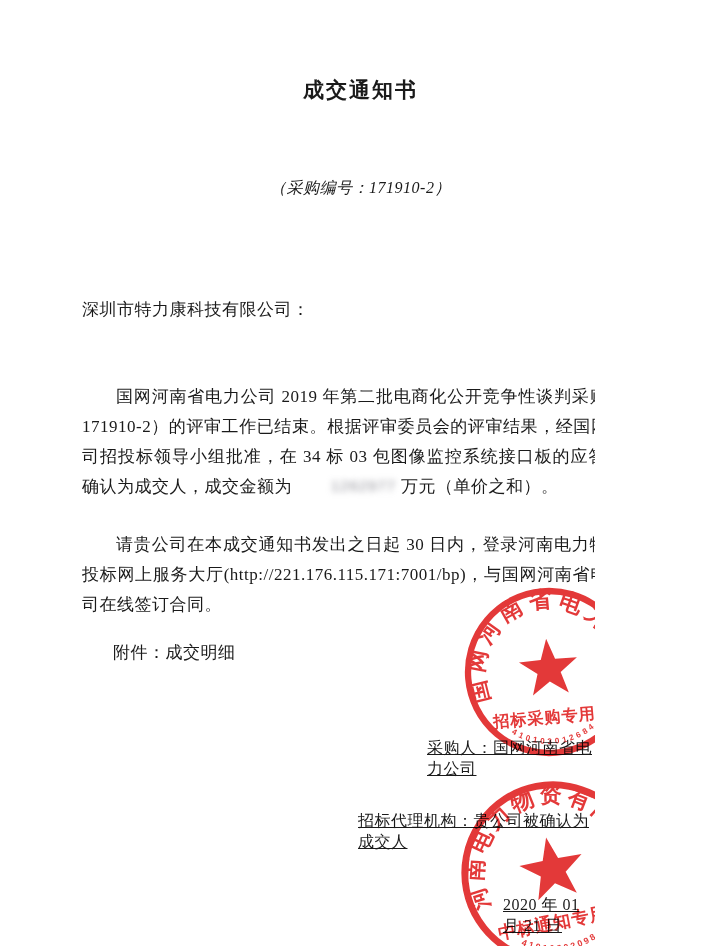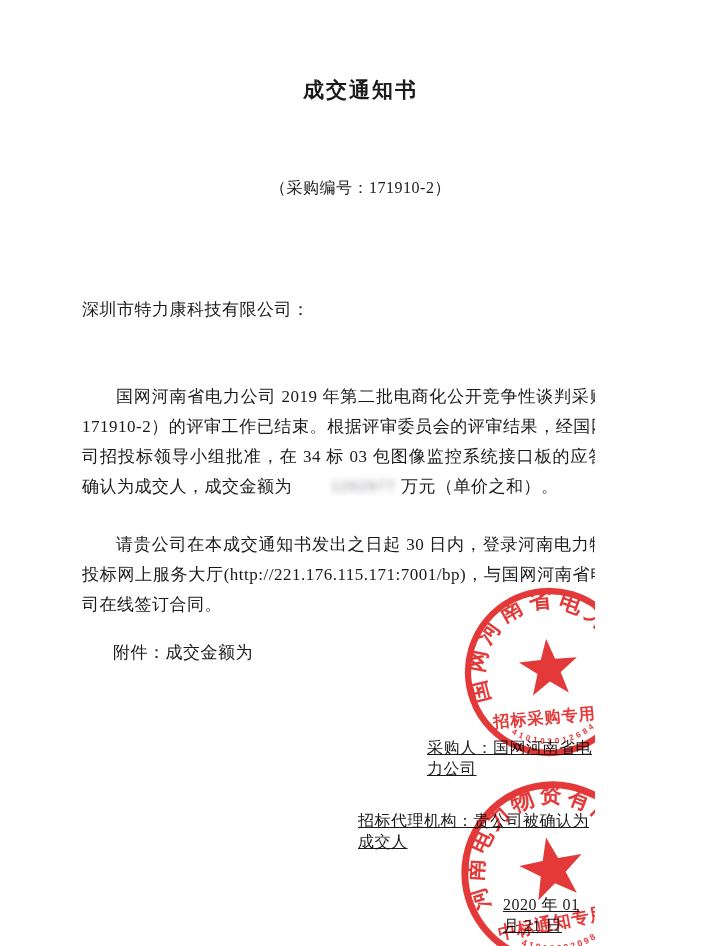--- a/index.html
+++ b/index.html
@@ -12,21 +12,21 @@
     color:#1a1a1a;
   }
   .doc-title{
     position:absolute;top:74px;left:0;width:721px;
     text-align:center;
     font-size:21px;font-weight:bold;letter-spacing:2px;
     line-height:32px;
   }
   .subtitle{
     position:absolute;top:178px;left:0;width:721px;
-    text-align:center;font-size:16px;letter-spacing:0.5px;
+    text-align:center;font-size:16px;letter-spacing:0.5px;font-style:italic;
   }
   .addressee{
     position:absolute;top:295px;left:82px;width:630px;
     font-size:17px;line-height:30px;letter-spacing:0.5px;
   }
   .body-para{
     position:absolute;left:82px;width:632px;
     font-size:17px;line-height:30px;letter-spacing:0.5px;
     text-align:justify;text-indent:2em;
     margin:0;
@@ -71,21 +71,21 @@
   <div class="doc-title">成交通知书</div>
 
   <div class="subtitle">（采购编号：171910-2）</div>
 
   <div class="addressee">深圳市特力康科技有限公司：</div>
 
   <p class="body-para p1"><span>国网河南省电力公司 2019 年第二批电商化公开竞争性谈判采购（采购编号：171910-2）的评审工作已结束。根据评审委员会的评审结果，经国网河南省电力公司招投标领导小组批准，在 34 标 03 包图像监控系统接口板的应答中，贵公司被确认为成交人，成交金额为 </span><span class="redacted">1262977</span><span> 万元（单价之和）。</span></p>
 
   <p class="body-para p2">请贵公司在本成交通知书发出之日起 30 日内，登录河南电力物资有限公司招投标网上服务大厅(http://221.176.115.171:7001/bp)，与国网河南省电力公司物资公司在线签订合同。</p>
 
-  <div class="attachment">附件：成交金额为</div>
+  <div class="attachment">附件：成交明细</div>
 
   <div class="sign-line purchaser">采购人：国网河南省电力公司</div>
 
   <div class="sign-line agency">招标代理机构：贵公司被确认为成交人</div>
 
   <div class="sign-line date-line">2020 年 01 月 21 日</div>
 
   <div class="seal seal-1">
     <svg viewBox="0 0 200 200">
       <circle cx="100" cy="100" r="90" fill="none" stroke="#e01d1d" stroke-width="7"></circle>

